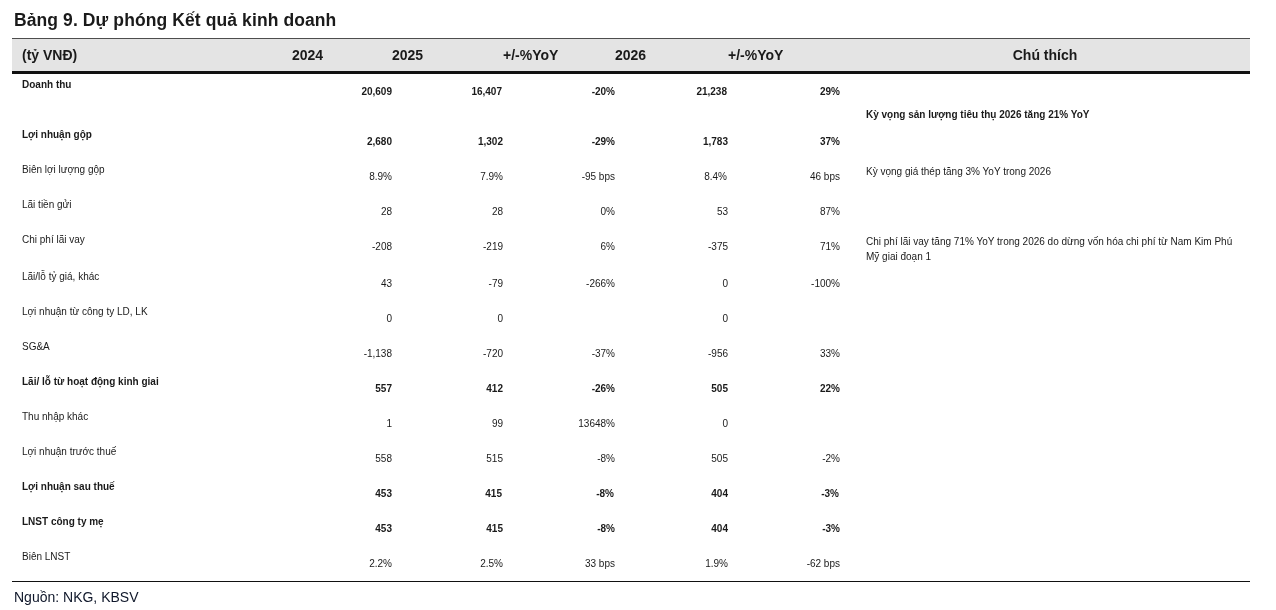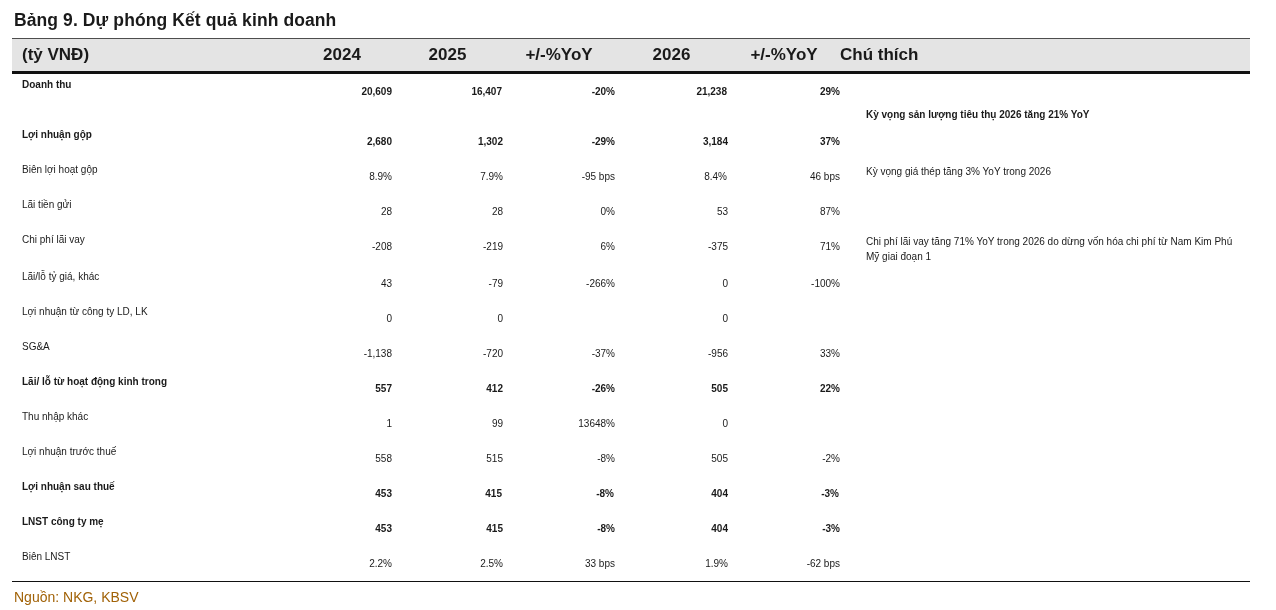--- a/index.html
+++ b/index.html
@@ -20,25 +20,25 @@
   .tbl { margin-left:12px; width:1238px; }
 
   .thead {
     display:grid;
     grid-template-columns:280px 100px 111px 112px 113px 112px auto;
     background:#e4e4e4;
     border-top:1px solid #4d4d4d;
     border-bottom:3px solid #111;
     height:36px;
     align-items:center;
-    font-weight:bold; font-size:17px;
+    font-weight:bold; font-size:14px;
   }
   .thead .h-label { padding-left:10px; text-align:left; }
-  .thead .h-num  { text-align:center; }
-  .thead .h-note { }
+  .thead .h-num  { text-align:left; }
+  .thead .h-note { text-align:center; }
 
   .tbody { border-bottom:1.5px solid #111; }
 
   .trow {
     display:grid;
     grid-template-columns:280px 100px 111px 112px 113px 112px auto;
     min-height:35px;
     font-size:10px;
   }
   .trow .cell { }
@@ -57,21 +57,21 @@
     transform:skew(-8deg) rotate(-1deg);
   }
   .hl-note { margin-right:0; padding:0 14px 1px 2px; margin-left:-2px; }
   .hl-note::before { transform:skew(-4deg) rotate(-0.4deg); }
   .hl-note::after {
     content:""; position:absolute; z-index:-1;
     left:-6px; bottom:-8px; width:58%; height:7px;
     background:#f8e122; transform:rotate(-1.2deg);
   }
 
-  .source { padding:7px 0 0 14px; font-size:14px; color:#a16207; }
+  .source { padding:7px 0 0 14px; font-size:14px; color:#0f172a; }
 </style>
 </head>
 <body>
 
 <div class="page">
 
   <div class="title">Bảng 9. Dự phóng Kết quả kinh doanh</div>
 
   <div class="tbl">
     <div class="thead">
@@ -91,26 +91,26 @@
           <div class="cell num">-20%</div>
           <div class="cell num"><span class="hl">21,238</span></div>
           <div class="cell num">29%</div>
           <div class="cell note bold">Kỳ vọng sản lượng tiêu thụ 2026 tăng 21% YoY</div>
         </div>
         <div class="trow bold">
           <div class="cell label">Lợi nhuận gộp</div>
           <div class="cell num">2,680</div>
           <div class="cell num">1,302</div>
           <div class="cell num">-29%</div>
-          <div class="cell num">3,184</div>
+          <div class="cell num">1,783</div>
           <div class="cell num">37%</div>
           <div class="cell note"></div>
         </div>
         <div class="trow">
-          <div class="cell label">Biên lợi hoạt gộp</div>
+          <div class="cell label">Biên lợi lượng gộp</div>
           <div class="cell num">8.9%</div>
           <div class="cell num">7.9%</div>
           <div class="cell num">-95 bps</div>
           <div class="cell num"><span class="hl">8.4%</span></div>
           <div class="cell num">46 bps</div>
           <div class="cell note"><span class="hl hl-note">Kỳ vọng giá thép tăng 3% YoY trong 2026</span></div>
         </div>
         <div class="trow">
           <div class="cell label">Lãi tiền gửi</div>
           <div class="cell num">28</div>
@@ -150,21 +150,21 @@
         <div class="trow">
           <div class="cell label">SG&amp;A</div>
           <div class="cell num">-1,138</div>
           <div class="cell num">-720</div>
           <div class="cell num">-37%</div>
           <div class="cell num">-956</div>
           <div class="cell num">33%</div>
           <div class="cell note"></div>
         </div>
         <div class="trow bold">
-          <div class="cell label">Lãi/ lỗ từ hoạt động kinh trong</div>
+          <div class="cell label">Lãi/ lỗ từ hoạt động kinh giai</div>
           <div class="cell num">557</div>
           <div class="cell num">412</div>
           <div class="cell num">-26%</div>
           <div class="cell num">505</div>
           <div class="cell num">22%</div>
           <div class="cell note"></div>
         </div>
         <div class="trow">
           <div class="cell label">Thu nhập khác</div>
           <div class="cell num">1</div>

